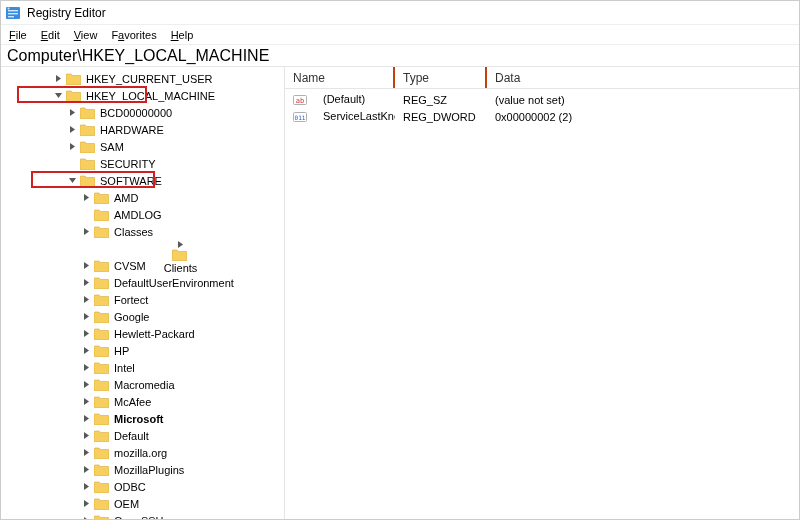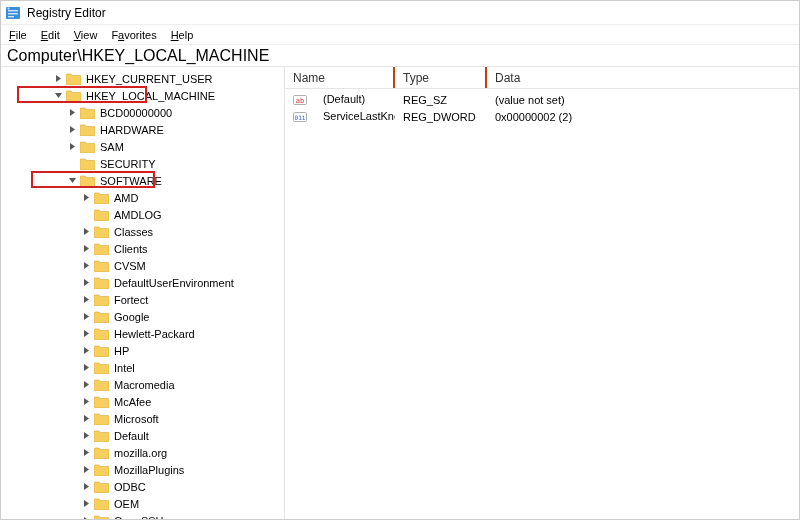--- a/index.html
+++ b/index.html
@@ -186,21 +186,21 @@
                   <path d="M2 1 L7 4.5 L2 8 Z" fill="#595959"></path>
                 </svg>
               </span>
               <span class="folder-ico">
                 <svg width="15" height="12" viewBox="0 0 15 12">
                   <path d="M0 2 Q0 1 1 1 L5 1 L6.5 2.5 L14 2.5 Q15 2.5 15 3.5 L15 11 Q15 12 14 12 L1 12 Q0 12 0 11 Z" fill="#f7cf5e" stroke="#d9a93a" stroke-width="0.6"></path>
                 </svg>
               </span>
               <span class="label">Classes</span>
             </div>
-            <div class="row" style="padding-left: 32px;">
+            <div class="row" style="padding-left: 32px; flex-direction: column;">
               <span class="tw">
                 <svg width="9" height="9" viewBox="0 0 9 9">
                   <path d="M2 1 L7 4.5 L2 8 Z" fill="#595959"></path>
                 </svg>
               </span>
               <span class="folder-ico">
                 <svg width="15" height="12" viewBox="0 0 15 12">
                   <path d="M0 2 Q0 1 1 1 L5 1 L6.5 2.5 L14 2.5 Q15 2.5 15 3.5 L15 11 Q15 12 14 12 L1 12 Q0 12 0 11 Z" fill="#f7cf5e" stroke="#d9a93a" stroke-width="0.6"></path>
                 </svg>
               </span>
@@ -316,21 +316,21 @@
                   <path d="M2 1 L7 4.5 L2 8 Z" fill="#595959"></path>
                 </svg>
               </span>
               <span class="folder-ico">
                 <svg width="15" height="12" viewBox="0 0 15 12">
                   <path d="M0 2 Q0 1 1 1 L5 1 L6.5 2.5 L14 2.5 Q15 2.5 15 3.5 L15 11 Q15 12 14 12 L1 12 Q0 12 0 11 Z" fill="#f7cf5e" stroke="#d9a93a" stroke-width="0.6"></path>
                 </svg>
               </span>
               <span class="label">McAfee</span>
             </div>
-            <div class="row" style="padding-left: 32px;">
+            <div class="row" style="padding-left: 32px; font-weight: bold;">
               <span class="tw">
                 <svg width="9" height="9" viewBox="0 0 9 9">
                   <path d="M2 1 L7 4.5 L2 8 Z" fill="#595959"></path>
                 </svg>
               </span>
               <span class="folder-ico">
                 <svg width="15" height="12" viewBox="0 0 15 12">
                   <path d="M0 2 Q0 1 1 1 L5 1 L6.5 2.5 L14 2.5 Q15 2.5 15 3.5 L15 11 Q15 12 14 12 L1 12 Q0 12 0 11 Z" fill="#f7cf5e" stroke="#d9a93a" stroke-width="0.6"></path>
                 </svg>
               </span>

